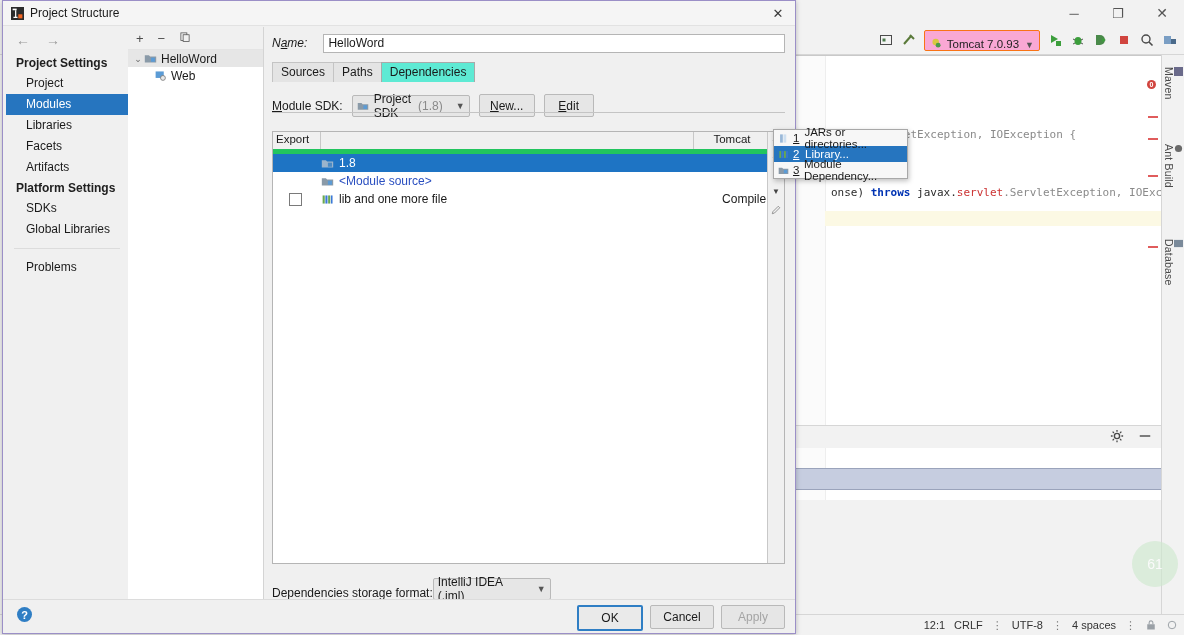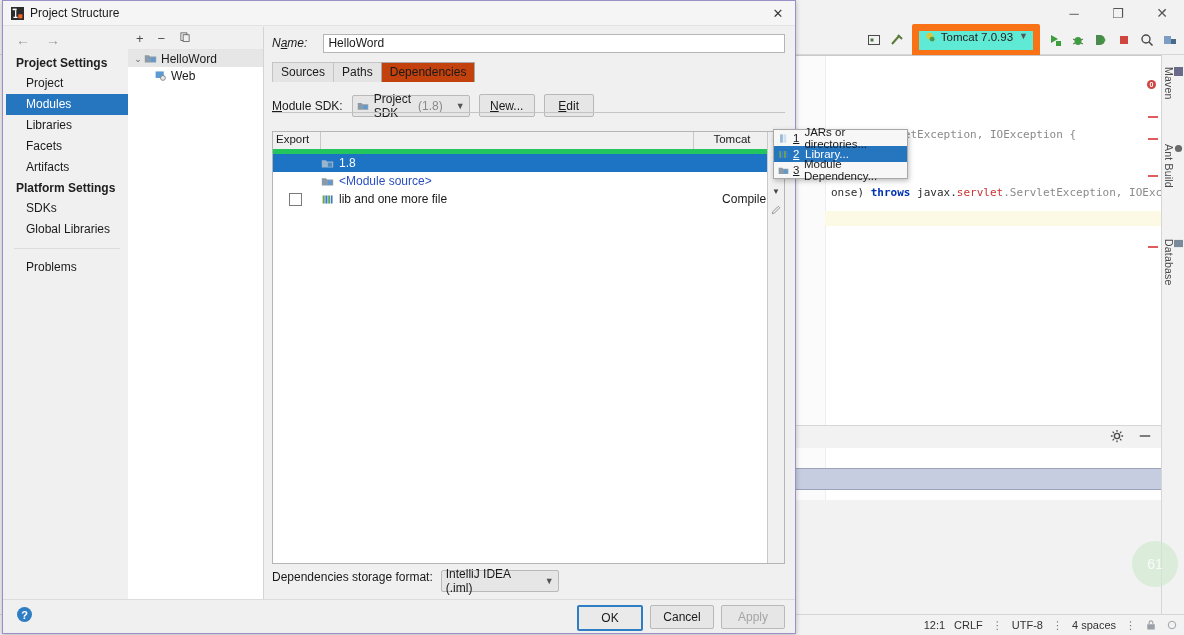--- a/index.html
+++ b/index.html
@@ -33,22 +33,22 @@
   .ide-toolbar {
     position: absolute; left: 0; top: 26px; right: 0; height: 28px;
     background: #f2f2f2; border-bottom: 1px solid #d6d6d6;
   }
   .tb-right {
     position: absolute; right: 6px; top: 0; height: 28px;
     display: flex; align-items: center; gap: 7px;
   }
   .tb-icon { width: 16px; height: 16px; display: block; }
   .run-config {
-    display: flex; align-items: flex-start; gap: 4px;
-    background: #5eead4; border: 7px solid #f97316; border-radius: 2px;
+    display: flex; align-items: flex-end; gap: 4px;
+    background: #f9a8d4; border: 1px solid #f97316; border-radius: 2px;
     height: 19px; padding: 0 5px; font-size: 11.5px; color: #222;
   }
   .run-config .chev { color: #555; font-size: 9px; margin-left: 2px; }
 
   .editor-area {
     position: absolute; left: 795px; top: 55px; right: 22px; bottom: 135px;
     background: #ffffff; border-top: 1px solid #c9c9c9;
   }
   .gutter {
     position: absolute; left: 0; top: 0; bottom: 0; width: 30px;
@@ -178,21 +178,21 @@
     flex: 1; height: 19px; background: #fff; border: 1px solid #b5b5b5;
     font-size: 12px; padding: 0 4px; color: #1a1a1a; font-family: inherit;
     box-sizing: border-box;
   }
 
   .tabs { display: flex; align-items: flex-end; height: 20px; margin: 6px 0 0 8px; position: relative; }
   .tab {
     font-size: 12px; padding: 2px 8px 3px 8px; background: #e4e4e4;
     border: 1px solid #c4c4c4; border-bottom: none; margin-right: -1px;
   }
-  .tab.active { background: #c2410c; border-color: #a9a9a9; position: relative; z-index: 2; }
+  .tab.active { background: #5eead4; border-color: #a9a9a9; position: relative; z-index: 2; }
   .tabs-underline { position: absolute; left: 8px; right: 8px; top: 85px; height: 1px; background: #c4c4c4; }
 
   .sdk-row { display: flex; align-items: center; gap: 9px; margin: 12px 0 0 8px; }
   .sdk-lbl { font-size: 12px; }
   .sdk-lbl u { text-decoration: underline; }
   .combo {
     display: flex; align-items: center; gap: 5px; height: 20px;
     background: #e6e6e6; border: 1px solid #b9b9b9; border-radius: 2px;
     padding: 0 4px; font-size: 12px; min-width: 100px;
   }
@@ -247,21 +247,21 @@
   }
   .pm-item {
     display: flex; align-items: center; height: 16px; font-size: 11.5px;
     padding: 0 4px; gap: 4px; color: #1a1a1a;
   }
   .pm-item.sel { background: #2675bf; color: #fff; }
   .pm-ico { width: 11px; height: 11px; flex: 0 0 auto; }
   .pm-num { width: 8px; text-decoration: underline; }
 
   .storage-row {
-    position: absolute; left: 8px; bottom: 8px; display: flex; align-items: flex-start; gap: 8px;
+    position: absolute; left: 8px; bottom: 0; display: flex; align-items: flex-end; gap: 0;
   }
   .storage-lbl { font-size: 12px; }
 
   
   .footer {
     position: absolute; left: 0; right: 0; bottom: 0; height: 33px;
     border-top: 1px solid #dcdcdc; background: #f0f0f0;
   }
   .help-btn {
     position: absolute; left: 14px; top: 7px; width: 15px; height: 15px;

